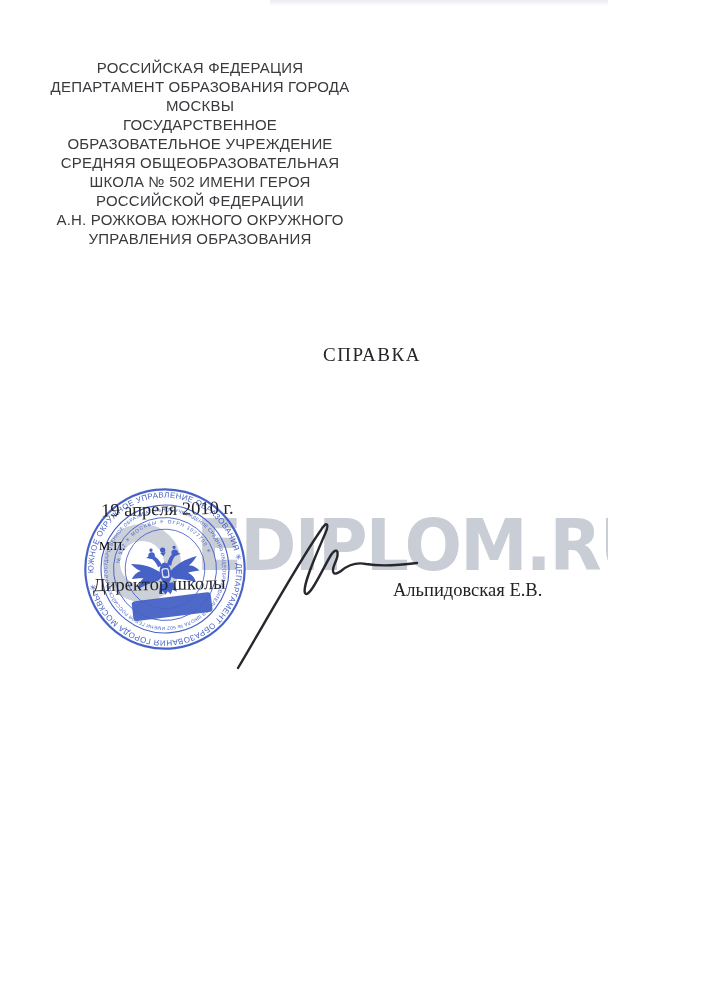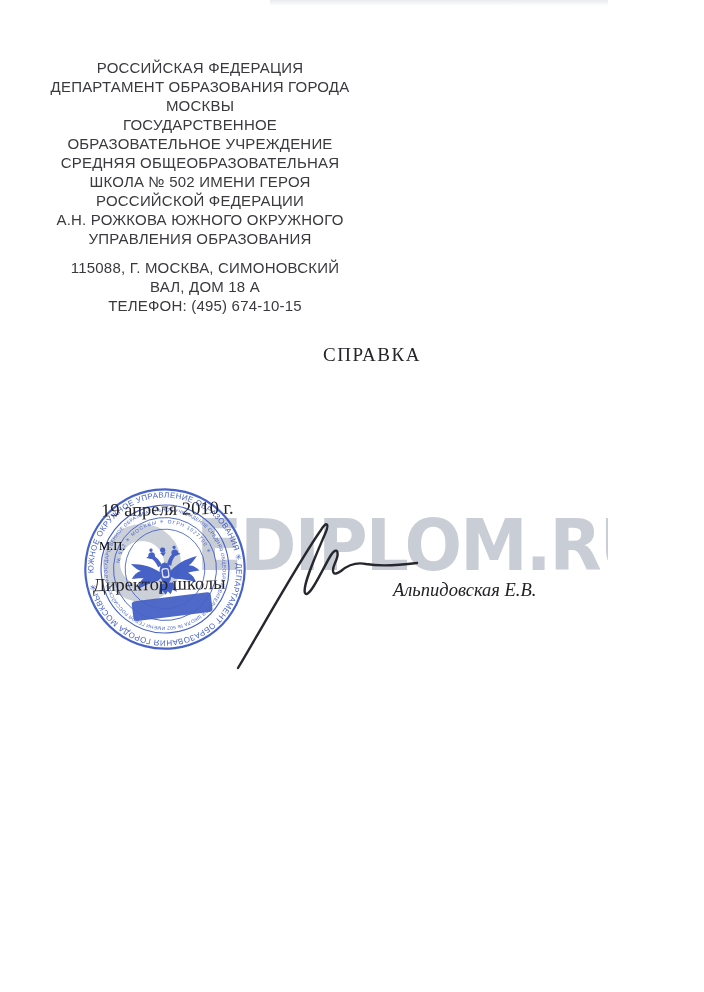--- a/index.html
+++ b/index.html
@@ -23,21 +23,21 @@
     font-size:19px;letter-spacing:1.5px;color:#26262a;
   }
   .body-par{
     left:63px;top:386px;width:572px;
     font-size:17px;line-height:25px;text-align:justify;text-indent:42px;
     white-space:normal;color:#232327;
   }
   .issue-date{left:101px;top:499px;font-size:18.5px;color:#232327;transform:rotate(-1.2deg);}
   .seal-abbr{left:99px;top:539px;font-size:12.5px;color:#000000;}
   .signer-title{left:93px;top:574px;font-size:18.5px;color:#232327;transform:rotate(-1deg);}
-  .signer-name{left:393px;top:580px;font-size:18.5px;color:#232327;font-style:italic;}
+  .signer-name{left:393px;top:580px;font-size:18.5px;color:#232327;}
   .watermark-text{
     left:196px;top:509px;
     font-family:"DejaVu Sans", sans-serif;font-weight:bold;
     font-size:72px;line-height:72px;letter-spacing:-2px;
     color:#c9cdd6;transform:scaleX(.94);transform-origin:left center;
     z-index:1;
   }
   .watermark-ring{
     position:absolute;left:103px;top:524px;width:78px;height:78px;
     border:17px solid #ccd0d8;border-radius:50%;box-sizing:border-box;z-index:1;
@@ -61,23 +61,20 @@
 ДЕПАРТАМЕНТ ОБРАЗОВАНИЯ ГОРОДА
 МОСКВЫ
 ГОСУДАРСТВЕННОЕ
 ОБРАЗОВАТЕЛЬНОЕ УЧРЕЖДЕНИЕ
 СРЕДНЯЯ ОБЩЕОБРАЗОВАТЕЛЬНАЯ
 ШКОЛА № 502 ИМЕНИ ГЕРОЯ
 РОССИЙСКОЙ ФЕДЕРАЦИИ
 А.Н. РОЖКОВА ЮЖНОГО ОКРУЖНОГО
 УПРАВЛЕНИЯ ОБРАЗОВАНИЯ</div>
 
-  <div class="t addr-block">115088, Г. МОСКВА, СИМОНОВСКИЙ
-ВАЛ, ДОМ 18 А
-ТЕЛЕФОН: (495) 674-10-15</div>
 
   <div class="t doc-title">СПРАВКА</div>
 
 
   <div class="watermark-ring"></div>
   <div class="t watermark-text">EDIPLOM.RU</div>
 
   <svg class="stamp" viewBox="0 0 200 200">
     <g transform="rotate(-7 100 100)" fill="none" stroke="#3c59c4">
       <circle cx="100" cy="100" r="96" stroke-width="2.6"></circle>

